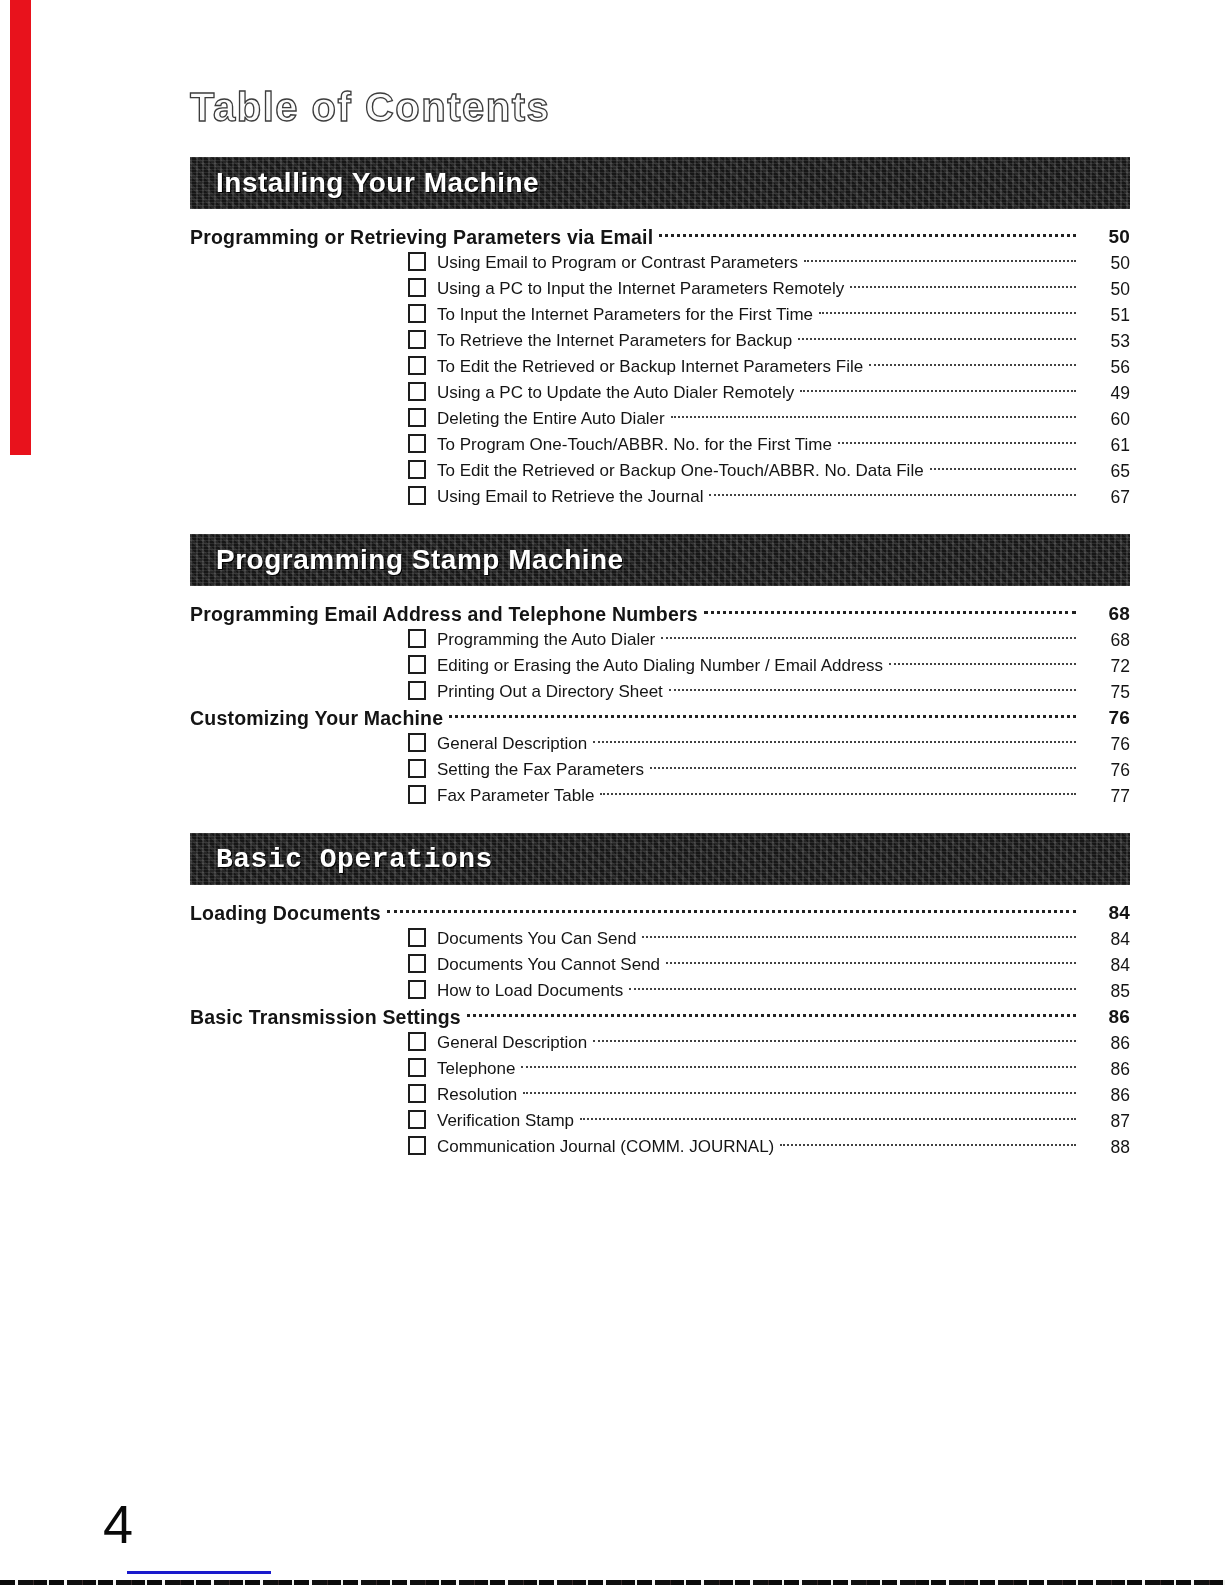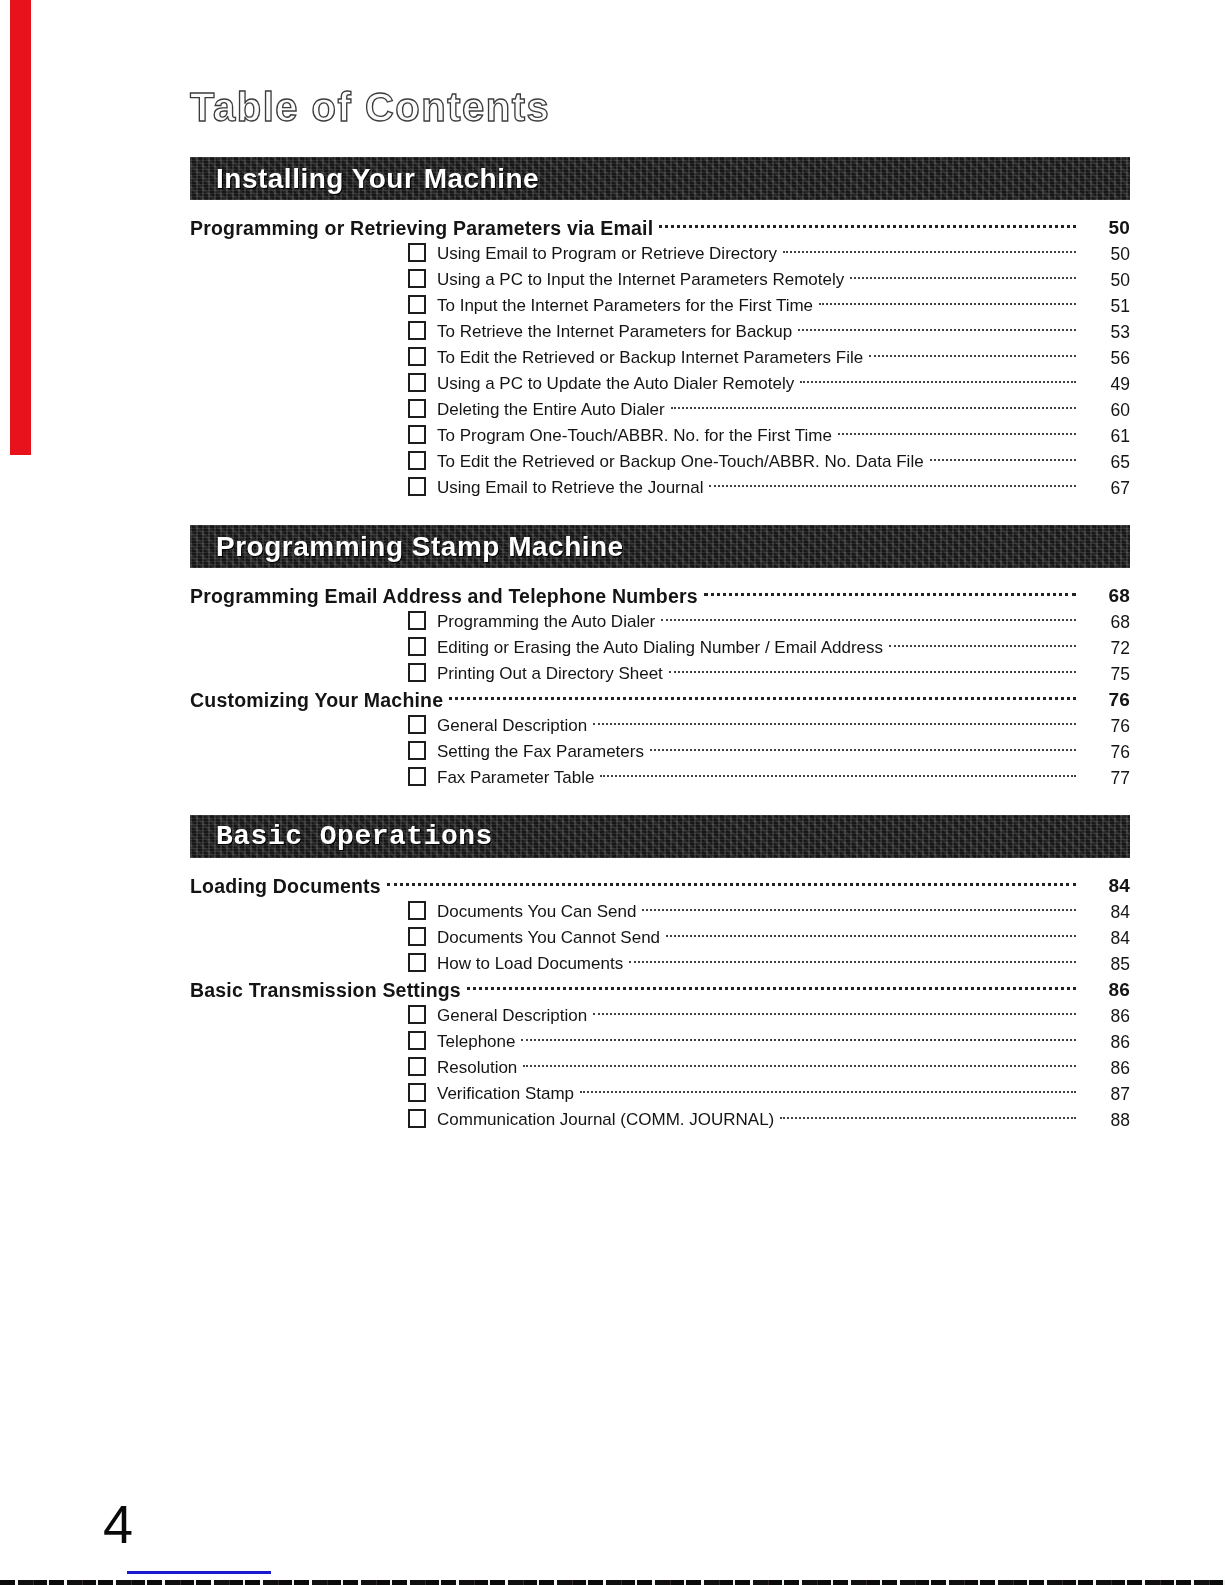--- a/index.html
+++ b/index.html
@@ -8,21 +8,21 @@
     background:#ffffff;color:#141414;
     font-family:"Liberation Sans", sans-serif;
   }
   .red-stripe{position:absolute;left:10px;top:0;width:21px;height:455px;}
   .content{margin-left:190px;width:940px;padding-top:85px;}
   .doc-title{
     margin:0 0 27px 0;font-size:40px;font-weight:600;letter-spacing:1.5px;
     color:#fbfbfb;-webkit-text-stroke:1.3px #3c3c3c;text-shadow:0 0 1px #777;
   }
   .section-bar{
-    height:43px;display:flex;align-items:center;
+    height:52px;display:flex;align-items:center;
     background-color:#161616;
     background-image:
       repeating-linear-gradient(0deg, rgba(255,255,255,.09) 0 1px, transparent 1px 3px),
       repeating-linear-gradient(90deg, rgba(190,190,190,.16) 0 2px, transparent 2px 6px),
       repeating-linear-gradient(45deg, rgba(255,255,255,.07) 0 3px, transparent 3px 8px);
   }
   .section-bar-label{
     color:#ffffff;font-weight:700;font-size:28px;padding-left:26px;
     letter-spacing:.5px;text-shadow:1px 1px 0 rgba(0,0,0,.95);
   }
@@ -64,21 +64,21 @@
         <span class="section-bar-label">Installing Your Machine</span>
       </div>
       <div class="toc-list">
         <div class="toc-row row-group">
           <span class="row-label">Programming or Retrieving Parameters via Email</span>
           <span class="dots"></span>
           <span class="num">50</span>
         </div>
         <div class="toc-row row-item">
           <span class="checkbox"></span>
-          <span class="row-label">Using Email to Program or Retrieve Directory</span>
+          <span class="row-label">Using Email to Program or Contrast Parameters</span>
           <span class="dots"></span>
           <span class="num">50</span>
         </div>
         <div class="toc-row row-item">
           <span class="checkbox"></span>
           <span class="row-label">Using a PC to Input the Internet Parameters Remotely</span>
           <span class="dots"></span>
           <span class="num">50</span>
         </div>
         <div class="toc-row row-item">

